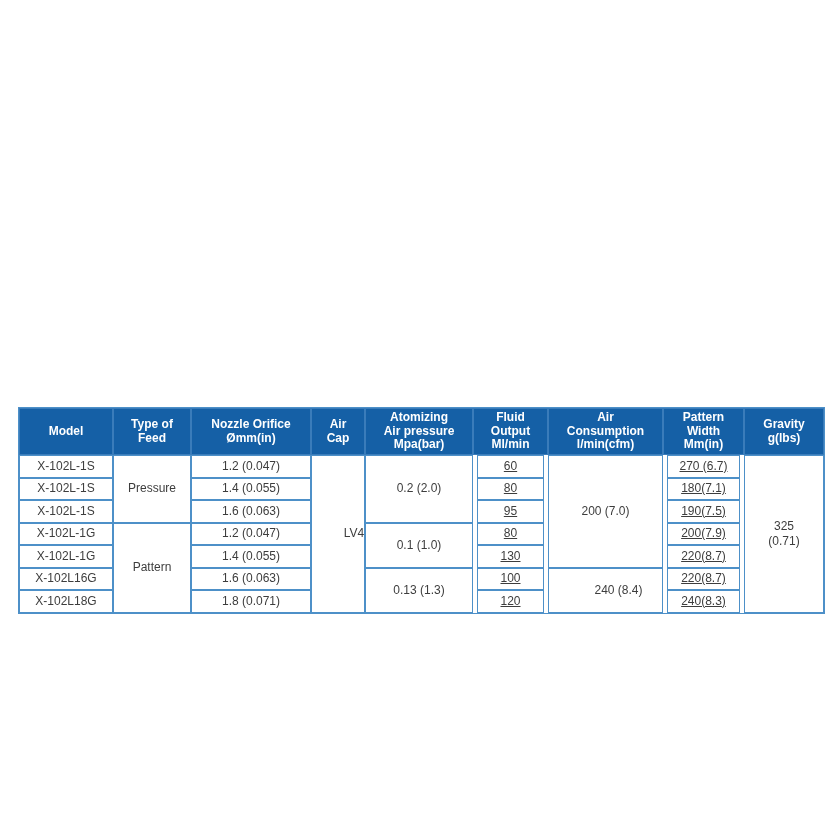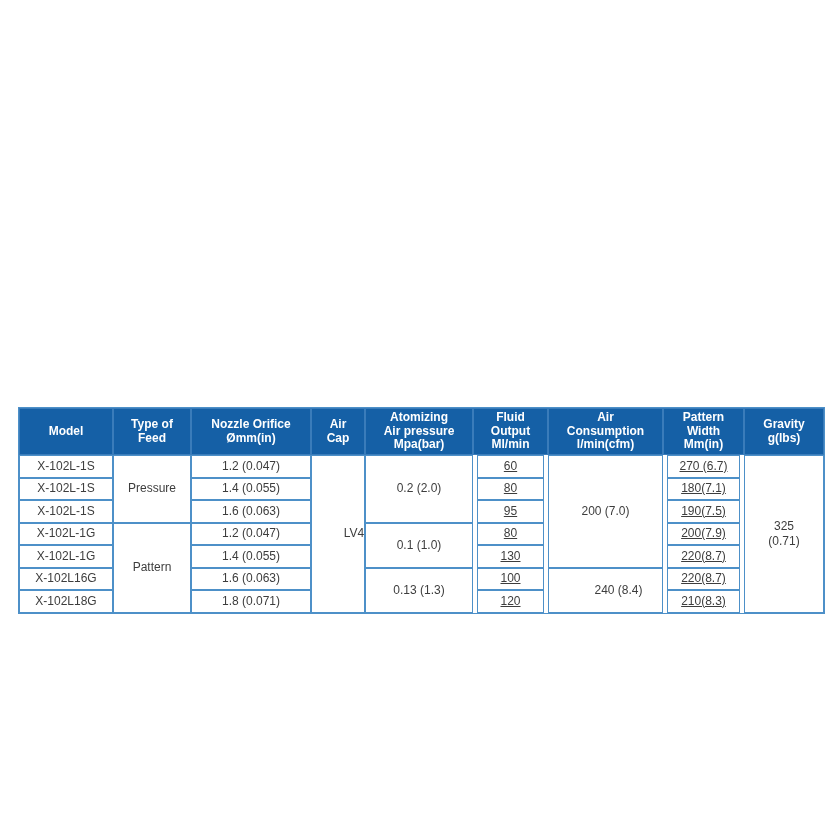--- a/index.html
+++ b/index.html
@@ -104,16 +104,16 @@
     <div class="cell inset" style="grid-area: 7 / 6;">100</div>
     <div class="cell inset" style="grid-area: 8 / 6;">120</div>
     <div class="cell" style="grid-area: 2 / 7 / span 5;">200 (7.0)</div>
     <div class="cell" style="grid-area: 7 / 7 / span 2; padding-left: 26px;">240 (8.4)</div>
     <div class="cell inset" style="grid-area: 2 / 8;">270 (6.7)</div>
     <div class="cell inset" style="grid-area: 3 / 8;">180(7.1)</div>
     <div class="cell inset" style="grid-area: 4 / 8;">190(7.5)</div>
     <div class="cell inset" style="grid-area: 5 / 8;">200(7.9)</div>
     <div class="cell inset" style="grid-area: 6 / 8;">220(8.7)</div>
     <div class="cell inset" style="grid-area: 7 / 8;">220(8.7)</div>
-    <div class="cell inset" style="grid-area: 8 / 8;">210(8.3)</div>
+    <div class="cell inset" style="grid-area: 8 / 8;">240(8.3)</div>
     <div class="cell" style="grid-area: 2 / 9 / span 7;">325
 (0.71)</div>
   </div>
 
 </body></html>

